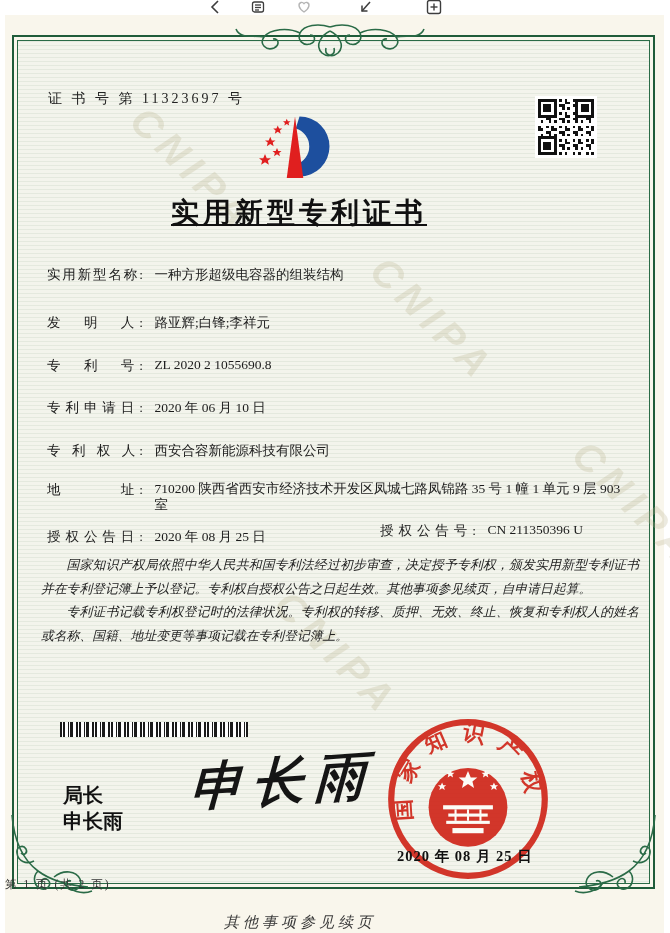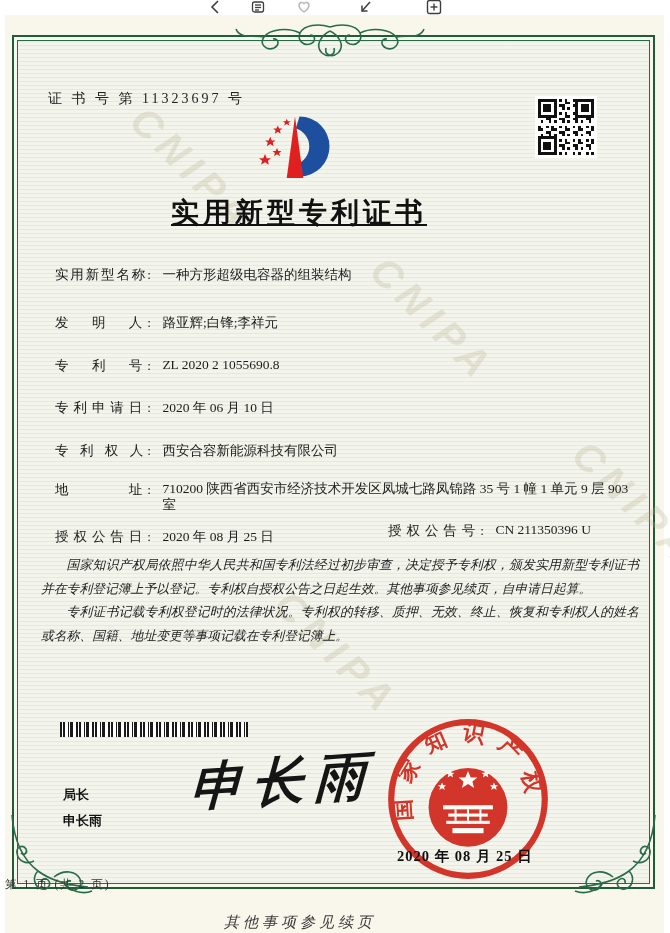--- a/index.html
+++ b/index.html
@@ -34,35 +34,35 @@
   #logo { position:absolute; left:245px; top:88px; width:90px; height:92px; }
   #qr { position:absolute; left:530px; top:82px; width:62px; height:62px; background:#fff; padding:3px; }
   #qr .qgrid { display:grid; grid-template-columns:repeat(21,1fr); grid-template-rows:repeat(21,1fr); width:56px; height:56px; }
   #qr .qc { background:#111; }
   #title { position:absolute; left:4px; width:580px; top:180px; text-align:center; font-size:28px; font-weight:bold;
            letter-spacing:4px; color:#111;text-decoration:underline; }
 
   
   #fields { position:absolute; left:42px; top:252px; width:590px; font-size:13.5px; color:#1c1c1c; }
   .frow { position:absolute; left:0; white-space:nowrap; }
-  .flabel { display:inline-block; width:96px; text-align:justify; text-align-last:justify; vertical-align:top;margin-left:8px; }
+  .flabel { display:inline-block; width:96px; text-align:justify; text-align-last:justify; vertical-align:top; }
   .fvalue { display:inline-block; margin-left:8px; vertical-align:top; }
   .fvalue.wrap { white-space:normal; width:478px; line-height:16px; }
 
   
   #paras { position:absolute; left:36px; top:540px; width:598px; font-size:12.8px; line-height:1.85;
            color:#222; text-align:justify; font-style:italic; }
   #paras p { text-indent:2em; }
 
   
   #barcode { position:absolute; left:55px; top:708px; width:188px; height:15px;
      background:repeating-linear-gradient(90deg,#1a1a1a 0 2px,#fff 2px 3px,#1a1a1a 3px 5px,#fff 5px 8px,#1a1a1a 8px 9px,#fff 9px 10px,#1a1a1a 10px 13px,#fff 13px 16px); }
 
   
-  #signer { position:absolute; left:58px; top:768px; font-size:13px; font-weight:bold; color:#111; line-height:26px; }
+  #signer { position:absolute; left:58px; top:768px; font-size:20px; font-weight:bold; color:#111; line-height:26px; }
   #signature { position:absolute; left:185px; top:733px; font-size:52px; font-style:italic; font-weight:bold;
      letter-spacing:10px; color:#151515; transform:rotate(-4deg) skewX(-6deg); white-space:nowrap; }
 
   
   #seal { position:absolute; left:380px; top:702px; width:166px; height:166px; opacity:0.93; }
   #seal-date { position:absolute; left:392px; top:833px; width:150px; font-size:14.5px; font-weight:bold; color:#111;
      letter-spacing:1px; white-space:nowrap; }
 
   
   #page-no { position:absolute; left:0; width:580px; top:863px; text-align:left; font-size:11.5px; letter-spacing:2px; color:#333; }

